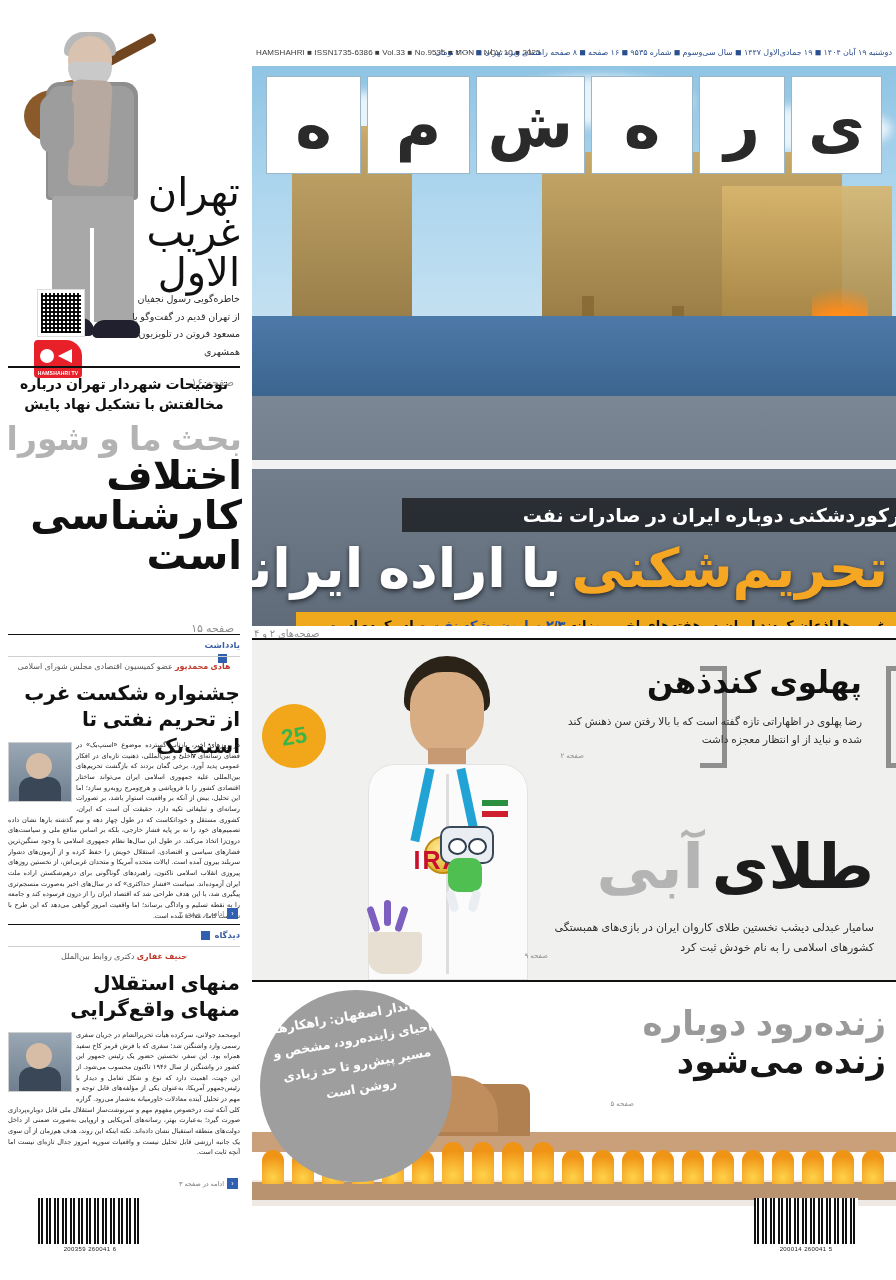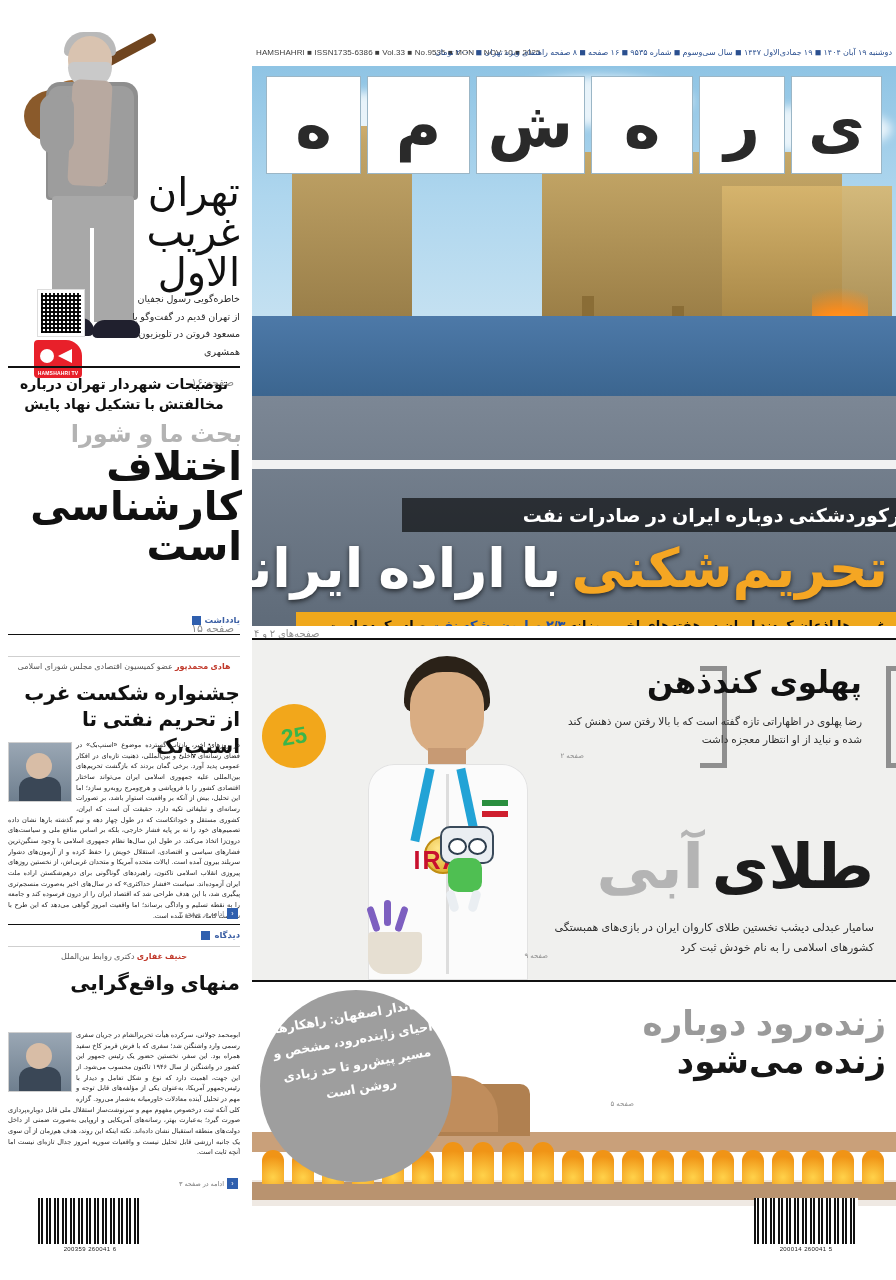--- a/index.html
+++ b/index.html
@@ -42,21 +42,21 @@
   .tvlogo{position:absolute;left:34px;top:312px;width:48px;height:38px;background:#e8202a;border-radius:4px 16px 4px 4px;}
   .tvlogo .dot{position:absolute;left:6px;top:9px;width:14px;height:14px;background:#fff;border-radius:50%;}
   .tvlogo .tri{position:absolute;left:24px;top:9px;width:0;height:0;border-top:7px solid transparent;border-bottom:7px solid transparent;border-right:14px solid #fff;}
   .tvlogo .txt{position:absolute;left:0;bottom:2px;width:48px;text-align:center;font-size:5px;color:#fff;font-weight:bold;letter-spacing:.2px;}
   .pgref{font-size:11px;color:#8d8d8d;text-align:right;}
 
   .lc-rule{position:absolute;left:8px;width:232px;height:2px;background:#111;}
 
   .lc-kicker{position:absolute;right:8px;width:232px;text-align:center;font-size:14px;font-weight:bold;color:#111;line-height:1.45;}
   .lc-head2{position:absolute;right:6px;width:236px;text-align:right;line-height:1.0;}
-  .lc-head2 .gray{display:block;font-size:24px;font-weight:bold;color:#b3b3b3;}
+  .lc-head2 .gray{display:block;font-size:33px;font-weight:bold;color:#b3b3b3;}
   .lc-head2 .blk{display:block;font-size:40px;font-weight:bold;color:#111;}
 
   .sect-tag{position:absolute;right:8px;font-size:8.5px;color:#3b5fa4;font-weight:bold;display:flex;align-items:center;gap:4px;justify-content:flex-start;direction:rtl;}
   .sect-tag .sq{width:9px;height:9px;background:#2f5fae;display:inline-block;}
   .byline{position:absolute;right:8px;width:232px;text-align:center;font-size:8px;color:#555;}
   .byline b{color:#c0392b;}
   .thin-rule{position:absolute;left:8px;width:232px;height:1px;background:#cfcfcf;}
   .art-head{position:absolute;right:8px;width:232px;text-align:right;font-size:20px;font-weight:bold;color:#111;line-height:1.32;}
   .body-text{position:absolute;right:8px;width:232px;text-align:justify;font-size:6.6px;line-height:1.62;color:#242424;}
   .mugshot{float:left;width:62px;height:58px;margin:2px 4px 3px 0;background:linear-gradient(#9aa7b4,#6f7f8f);border:1px solid #cfcfcf;position:relative;}
@@ -217,21 +217,21 @@
     <div class="lc-head2 rtl" style="top:394px;">
       <span class="gray">بحث ما و شورا</span>
       <span class="blk">اختلاف</span>
       <span class="blk">کارشناسی</span>
       <span class="blk">است</span>
     </div>
     <div class="pgref" style="position:absolute;right:14px;top:594px;">صفحه ۱۵</div>
 
     <div class="lc-rule" style="top:606px;height:1px;background:#111;"></div>
 
-    <div class="sect-tag" style="top:587px;">
+    <div class="sect-tag" style="top:612px;flex-direction:column;">
       <span>یادداشت</span>
       <span class="sq"></span>
     </div>
     <div class="thin-rule" style="top:628px;"></div>
     <div class="byline rtl" style="top:634px;text-align:center;">
       <b>هادی محمدپور</b>
       <span>عضو کمیسیون اقتصادی مجلس شورای اسلامی</span>
     </div>
     <div class="art-head rtl" style="top:652px;">
       <div>جشنواره شکست غرب</div>
@@ -251,20 +251,21 @@
     <div class="sect-tag" style="top:902px;">
       <span>دیدگاه</span>
       <span class="sq"></span>
     </div>
     <div class="thin-rule" style="top:918px;"></div>
     <div class="byline rtl" style="top:924px;">
       <b>حنیف غفاری</b>
       <span>دکتری روابط بین‌الملل</span>
     </div>
     <div class="art-head rtl" style="top:942px;">
+      <div>منهای استقلال</div>
       <div>منهای واقع‌گرایی</div>
     </div>
     <div class="body-text rtl" style="top:1002px;height:166px;overflow:hidden;">
       <span class="mugshot"></span>
       <span>ابومحمد جولانی، سرکرده هیأت تحریرالشام در جریان سفری رسمی وارد واشنگتن شد؛ سفری که با فرش قرمز کاخ سفید همراه بود. این سفر، نخستین حضور یک رئیس جمهور این کشور در واشنگتن از سال ۱۹۴۶ تاکنون محسوب می‌شود. از این جهت، اهمیت دارد که نوع و شکل تعامل و دیدار با رئیس‌جمهور آمریکا، به‌عنوان یکی از مؤلفه‌های قابل توجه و مهم در تحلیل آینده معادلات خاورمیانه به‌شمار می‌رود. گزاره کلی آنکه ثبت درخصوص مفهوم مهم و سرنوشت‌ساز استقلال ملی قابل دوباره‌پردازی صورت گیرد؛ به‌عبارت بهتر، رسانه‌های آمریکایی و اروپایی به‌صورت ضمنی از داخل دولت‌های منطقه استقبال نشان داده‌اند. نکته اینکه این روند، هدف هم‌زمان از آن سوی یک جانبه ارزشی قابل تحلیل نیست و واقعیات سوریه امروز جدال تازه‌ای نیست اما آنچه ثابت است.</span>
     </div>
     <div class="cont-note" style="right:10px;top:1150px;">
       <span class="cbox">‹</span>
       <span>ادامه در صفحه ۳</span>
     </div>

